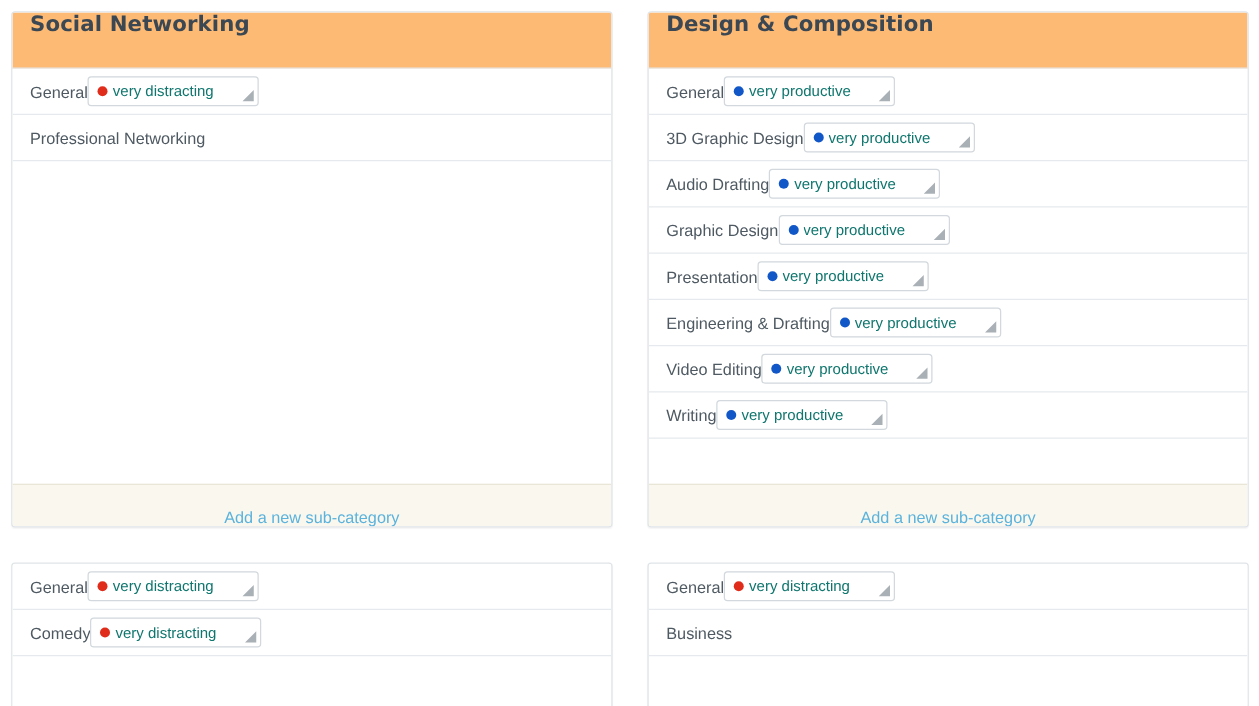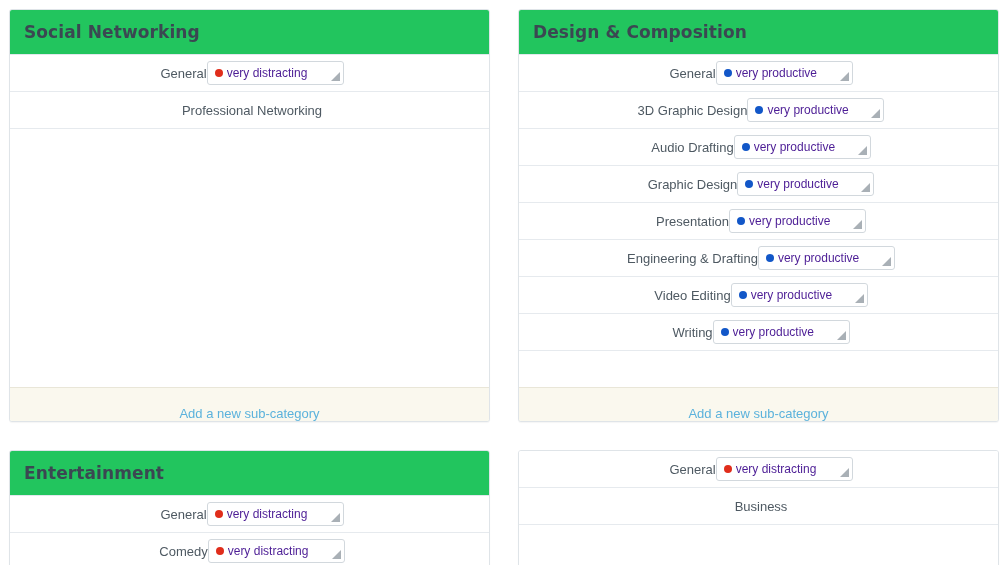--- a/index.html
+++ b/index.html
@@ -33,25 +33,25 @@
     background: #ffffff;
     border: 1px solid #dfe4e8;
     border-radius: 3px;
     box-shadow: 0 1px 1px rgba(0,0,0,0.045);
     overflow: hidden;
     display: flex;
     flex-direction: column;
   }
 
   .panel-header {
-    background: #22c55e;
+    background: #fdba74;
     border-bottom: 1px solid #e2e8ed;
     height: 45px;
     display: flex;
-    align-items: center;
+    align-items: flex-start;
     padding: 0 14px;
     box-sizing: border-box;
   }
 
   .panel-title {
     font-size: 17px;
     font-weight: bold;
     color: #3b4752;
     letter-spacing: 0.1px;
     font-family: "DejaVu Sans", sans-serif;
@@ -60,21 +60,21 @@
   .panel-body {
     flex: 1 1 auto;
     background: #ffffff;
   }
 
   .row {
     height: 37px;
     border-bottom: 1px solid #e6eaee;
     display: flex;
     align-items: center;
-    justify-content: center;
+    justify-content: flex-start;
     padding: 0 9px 0 14px;
     box-sizing: border-box;
   }
 
   .row-label {
     font-size: 13px;
     color: #4e5962;
     font-family: "Liberation Sans", sans-serif;
     white-space: nowrap;
   }
@@ -98,21 +98,21 @@
     width: 8px;
     height: 8px;
     border-radius: 50%;
     flex: 0 0 auto;
     margin-right: 4px;
     display: inline-block;
   }
 
   .select .value {
     font-size: 12px;
-    color: #4c1d95;
+    color: #0f766e;
     white-space: nowrap;
     overflow: hidden;
     text-overflow: ellipsis;
   }
 
   .select .grip {
     position: absolute;
     right: 3px;
     bottom: 3px;
     width: 0;
@@ -246,23 +246,20 @@
           </div>
         </div>
         <div class="filler"></div>
       </div>
       <div class="panel-footer">
         <a class="footer-link">Add a new sub-category</a>
       </div>
     </div>
 
     <div class="panel clipped">
-      <div class="panel-header">
-        <span class="panel-title">Entertainment</span>
-      </div>
       <div class="panel-body">
         <div class="row">
           <span class="row-label">General</span>
           <div class="select">
             <span class="dot" style="background: rgb(224, 45, 27);"></span>
             <span class="value">very distracting</span>
             <span class="grip"></span>
           </div>
         </div>
         <div class="row">

